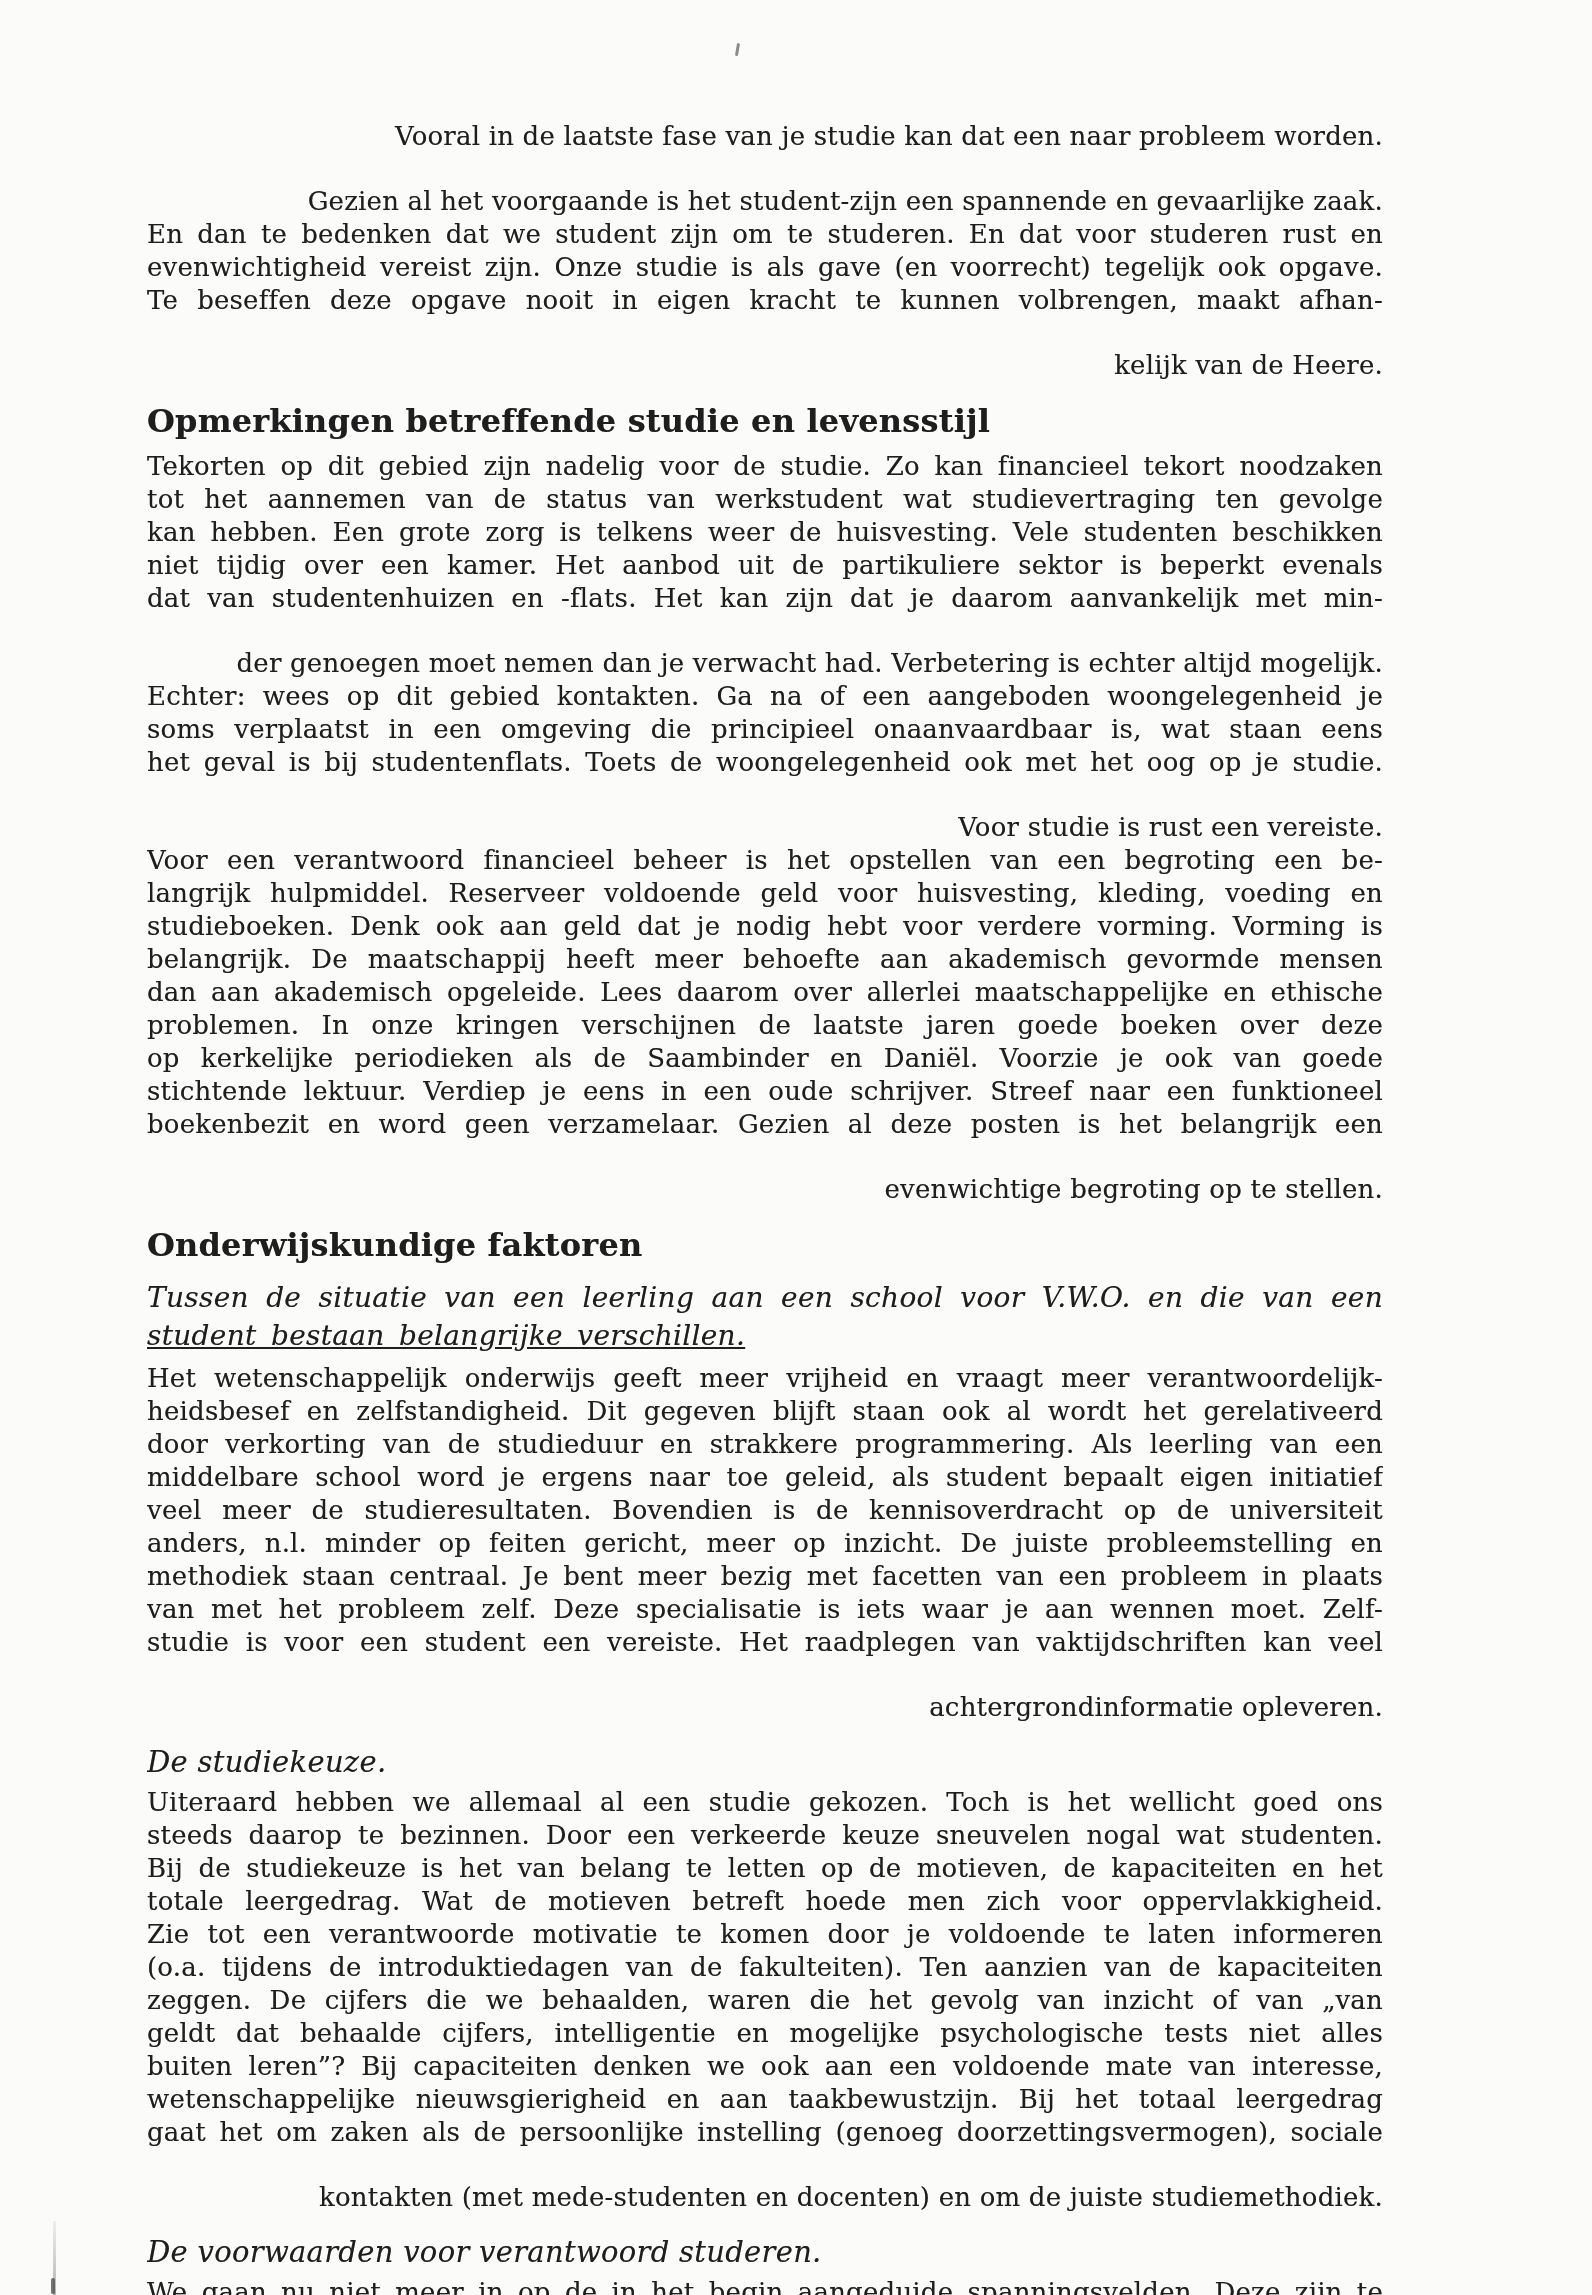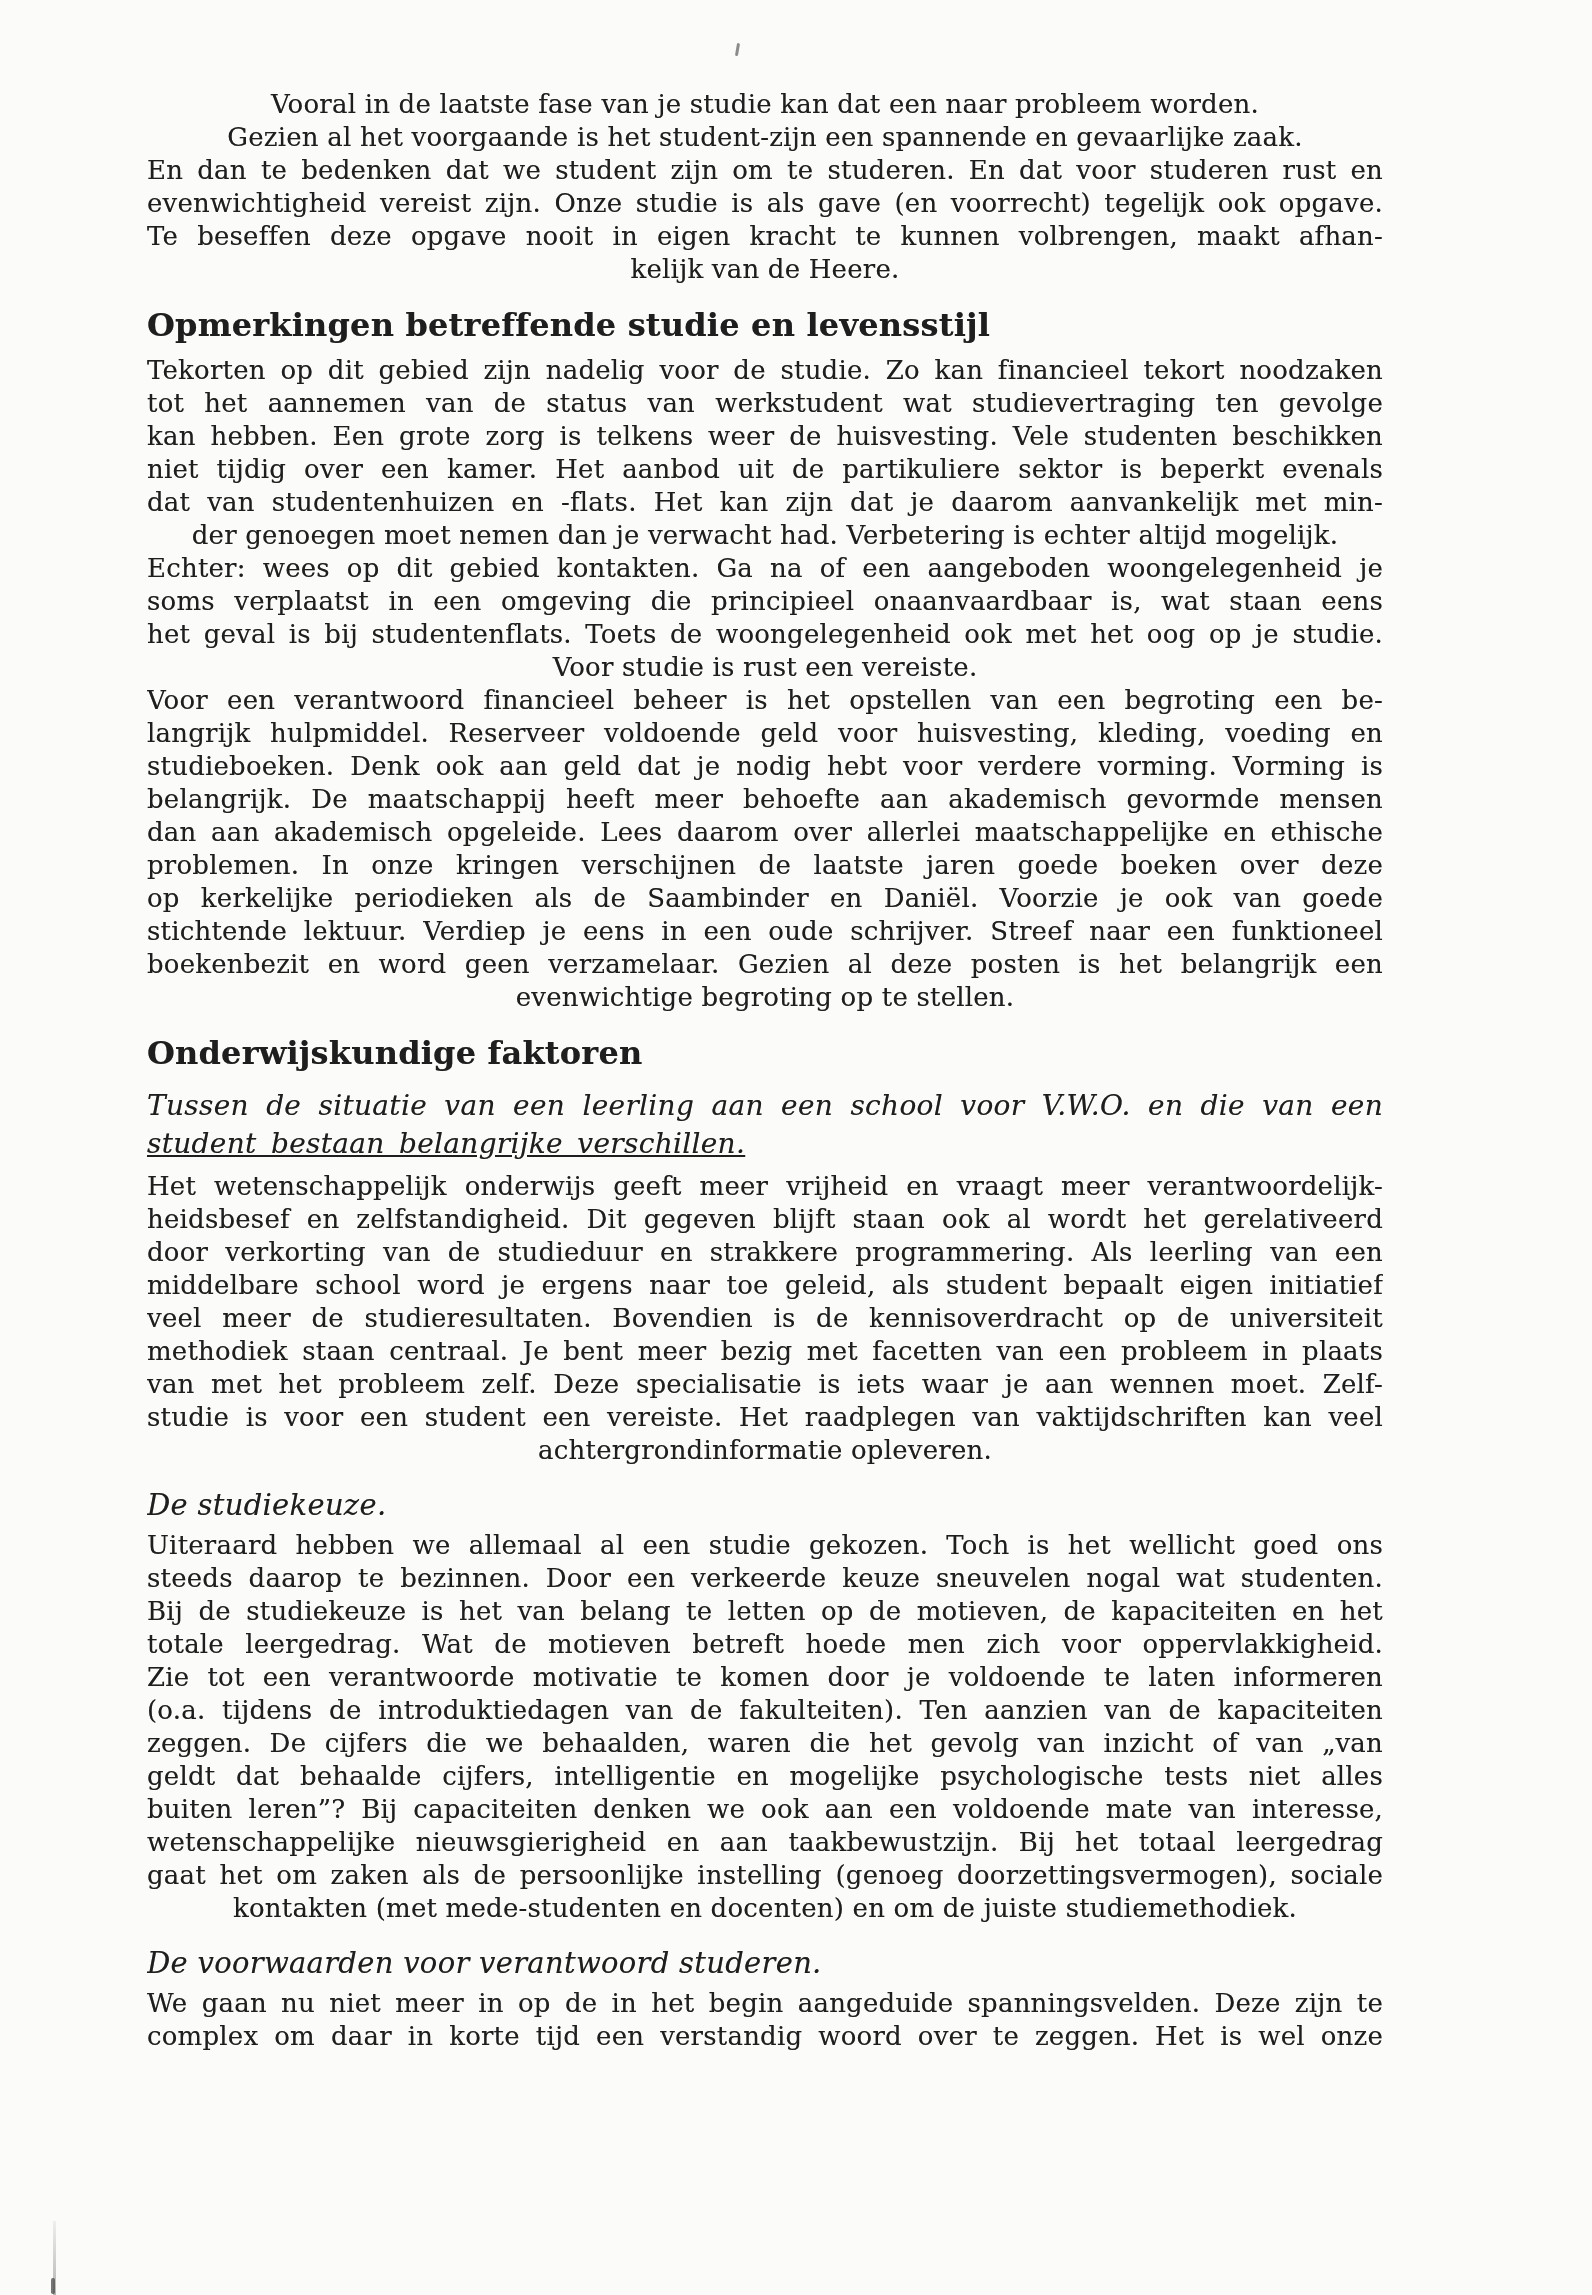--- a/index.html
+++ b/index.html
@@ -35,21 +35,21 @@
     letter-spacing: 0.2px;
     text-align: justify;
   }
   .b-body .line:not(.last)::after,
   .b-intro .line:not(.last)::after {
     content: "";
     display: inline-block;
     width: 100%;
     height: 0;
   }
-  .b-body .line.last { text-align: center; }
+  .b-body .line.last { text-align: right; margin-top: 32px; }
 
   
   .b-h2 { margin-top: 19px; }
   .b-h2 + .b-h2 { margin-top: 26px; }
   .b-h2 + .b-body { margin-top: 8.6px; }
   .b-h2 .line {
     font-size: 32px;
     font-weight: bold;
     line-height: 40px;
     height: 40px;
@@ -168,20 +168,21 @@
     <div class="block b-intro">
       <div class="line">Tussen de situatie van een leerling aan een school voor V.W.O. en die van een</div>
       <div class="line last">student bestaan belangrijke verschillen.</div>
     </div>
     <div class="block b-body">
       <div class="line">Het wetenschappelijk onderwijs geeft meer vrijheid en vraagt meer verantwoordelijk-</div>
       <div class="line">heidsbesef en zelfstandigheid. Dit gegeven blijft staan ook al wordt het gerelativeerd</div>
       <div class="line">door verkorting van de studieduur en strakkere programmering. Als leerling van een</div>
       <div class="line">middelbare school word je ergens naar toe geleid, als student bepaalt eigen initiatief</div>
       <div class="line">veel meer de studieresultaten. Bovendien is de kennisoverdracht op de universiteit</div>
+      <div class="line">anders, n.l. minder op feiten gericht, meer op inzicht. De juiste probleemstelling en</div>
       <div class="line">methodiek staan centraal. Je bent meer bezig met facetten van een probleem in plaats</div>
       <div class="line">van met het probleem zelf. Deze specialisatie is iets waar je aan wennen moet. Zelf-</div>
       <div class="line">studie is voor een student een vereiste. Het raadplegen van vaktijdschriften kan veel</div>
       <div class="line last">achtergrondinformatie opleveren.</div>
     </div>
     <div class="block b-sub">
       <div class="line last">De studiekeuze.</div>
     </div>
     <div class="block b-body">
       <div class="line">Uiteraard hebben we allemaal al een studie gekozen. Toch is het wellicht goed ons</div>

